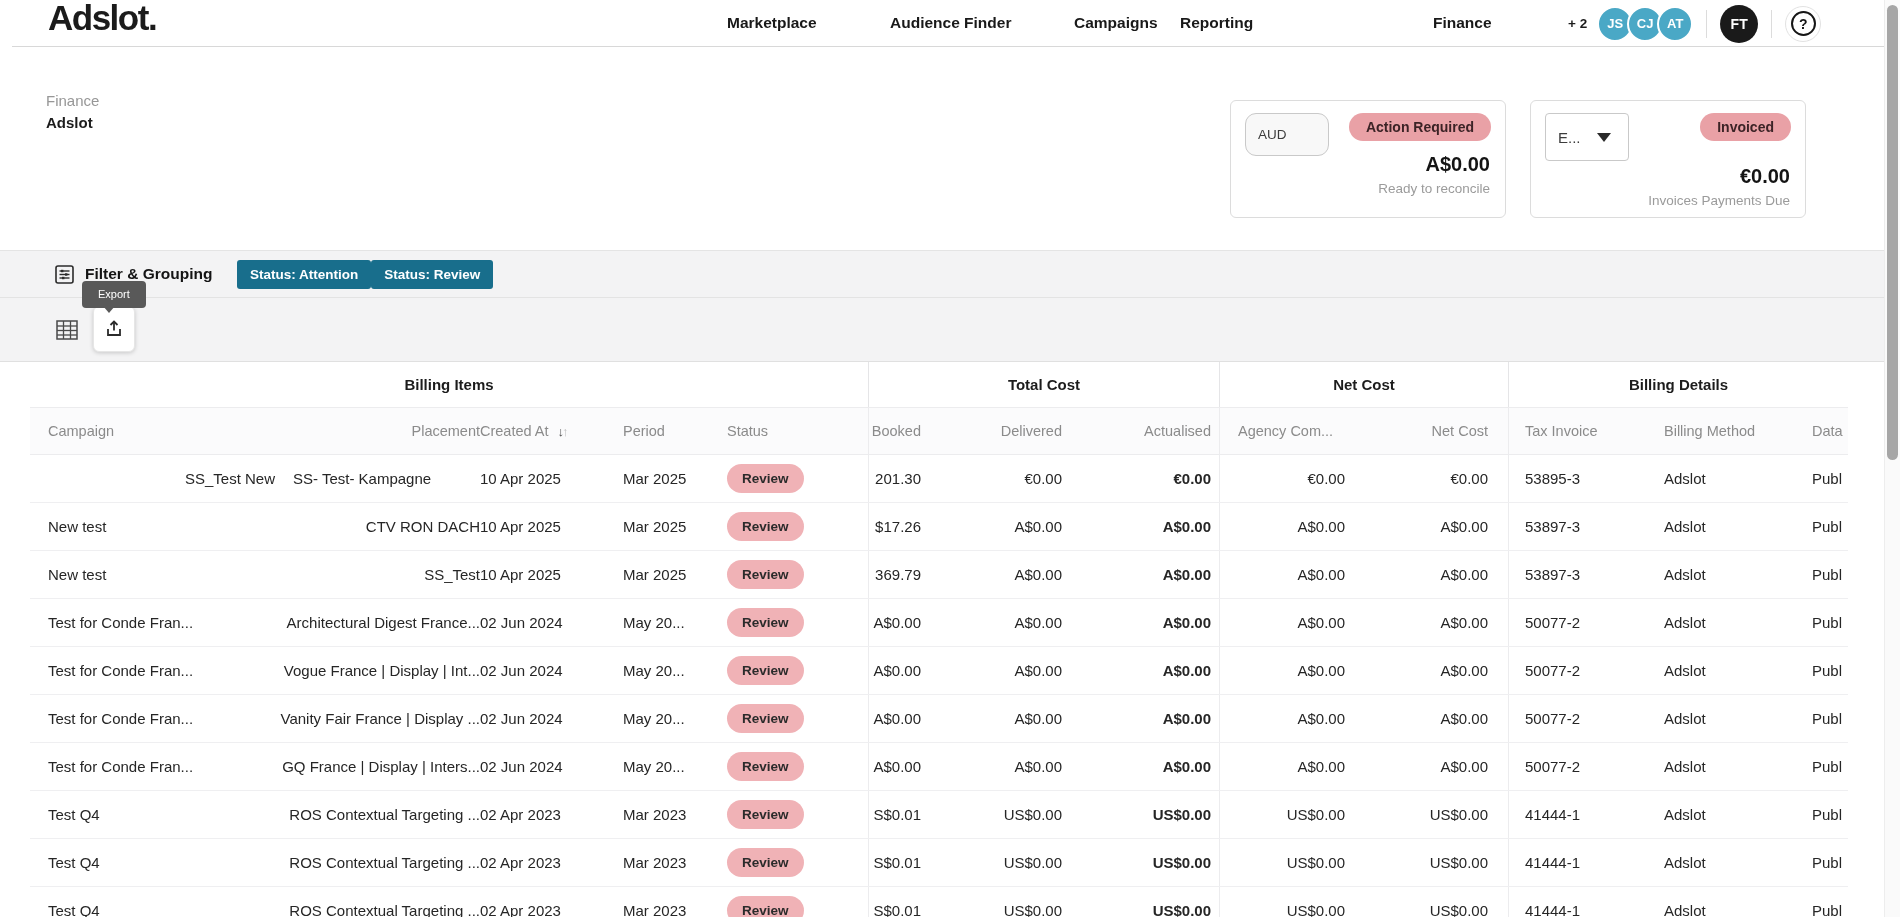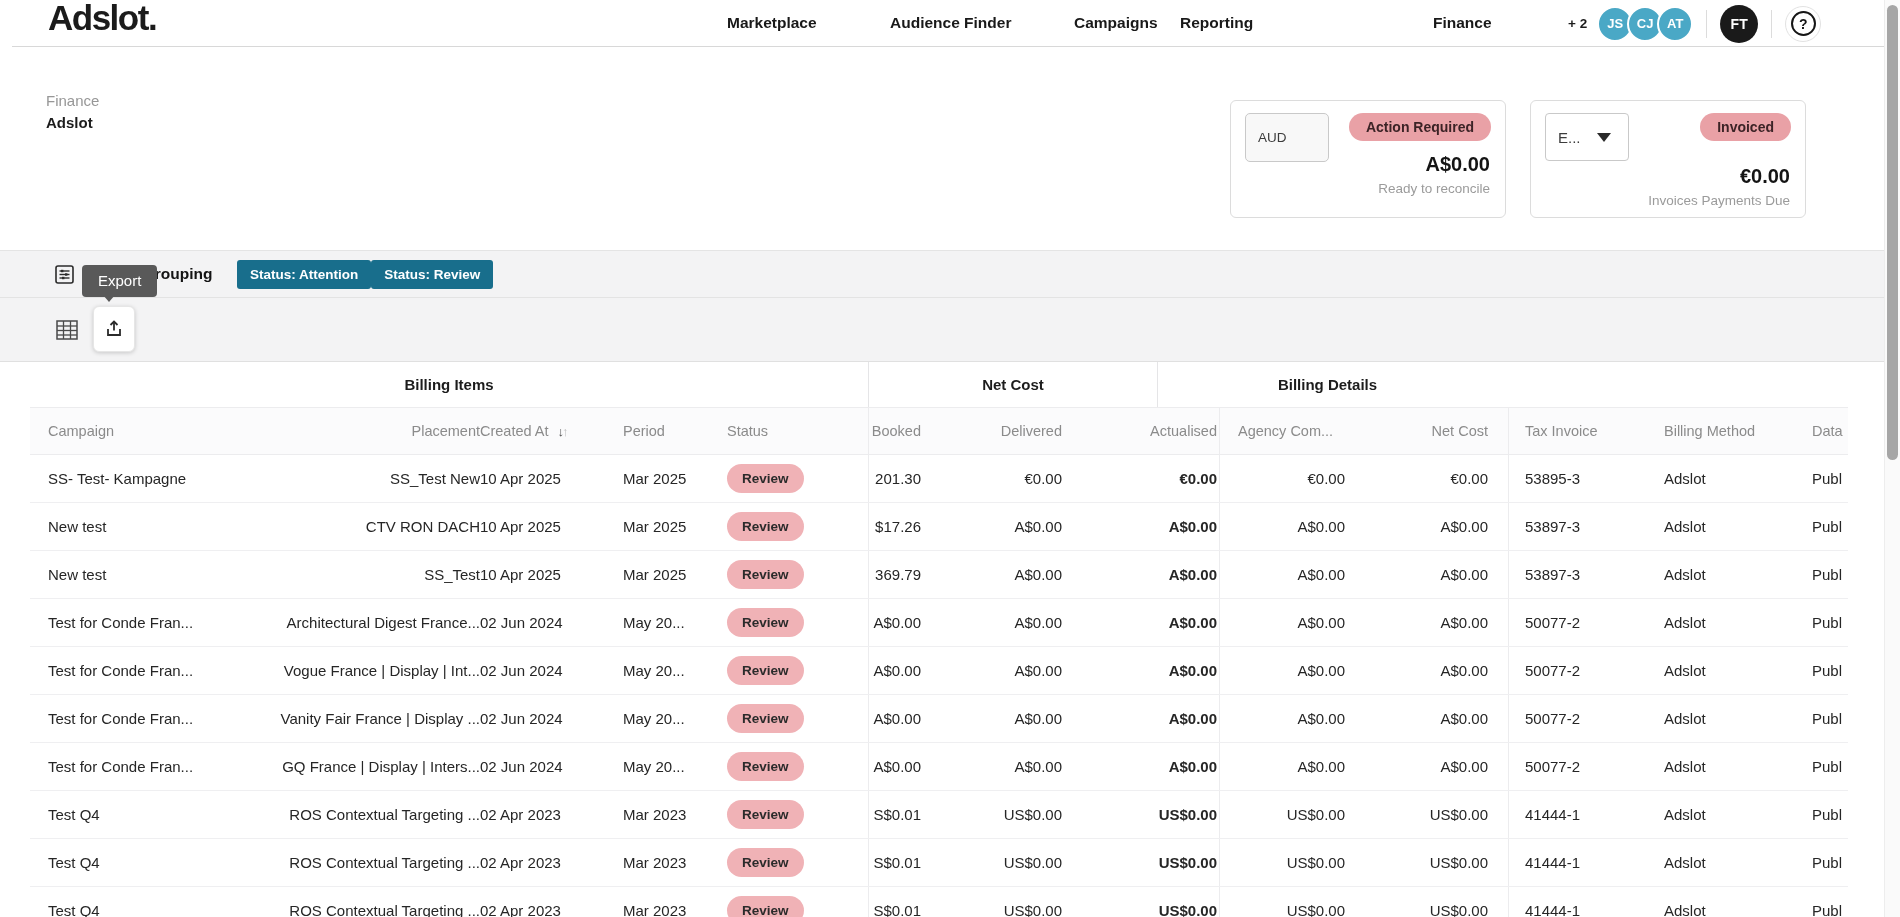--- a/index.html
+++ b/index.html
@@ -28,22 +28,22 @@
 
   
   .crumb { position:absolute; left:46px; top:92px; }
   .crumb .sec { font-size:15px; color:#979797; }
   .crumb .pg { font-size:15px; font-weight:700; color:#1c1c1c; margin-top:5px; }
 
   
   .card { position:absolute; top:100px; width:276px; height:118px; background:#fff;
     border:1px solid #dcdcdc; border-radius:6px; }
   .card.c1 { left:1230px; } .card.c2 { left:1530px; }
-  .curbox { position:absolute; left:14px; top:12px; height:49px; min-width:84px; background:#f8f8f8;
-    border:1px solid #c9c9c9; border-radius:5px; display:flex; align-items:center; padding:0 12px;
+  .curbox { position:absolute; left:14px; top:12px; height:43px; min-width:84px; background:#f8f8f8;
+    border:1px solid #c9c9c9; border-radius:11px; display:flex; align-items:center; padding:0 12px;
     font-size:13.5px; color:#3c3c3c; }
   .curbox.dd { background:#fff; height:48px; border-radius:4px; cursor:pointer; gap:16px; font-size:15px; }
   .ddarrow { width:0; height:0; border-left:7px solid transparent; border-right:7px solid transparent;
     border-top:9px solid #2a2a2a; }
   .cardbadge { position:absolute; right:14px; top:12px; background:var(--badge-salmon); color:#3c2326;
     font-size:14px; font-weight:700; padding:6px 17px; border-radius:17px; }
   .cardamt { position:absolute; right:15px; font-size:20px; font-weight:700; color:#141414; }
   .cardcap { position:absolute; right:15px; font-size:13.5px; color:#9b9b9b; }
   .c1 .cardamt { top:52px; } .c1 .cardcap { top:80px; }
   .c2 .cardamt { top:64px; } .c2 .cardcap { top:92px; }
@@ -55,21 +55,21 @@
   .fg { position:absolute; left:55px; top:0; height:46px; display:flex; align-items:center; gap:11px; cursor:pointer; }
   .fg-label { font-size:15.5px; font-weight:700; color:#141414; }
   .chips { position:absolute; left:237px; top:0; height:46px; display:flex; align-items:center; }
   .chip { background:var(--accent-teal); color:#fff; font-size:13.5px; font-weight:700;
     padding:7px 13px; border-radius:3px; cursor:pointer; white-space:nowrap; }
   .gridbtn { position:absolute; left:52px; top:62px; width:30px; height:34px; display:flex;
     align-items:center; justify-content:center; cursor:pointer; }
   .exportbtn { position:absolute; left:93px; top:55px; width:42px; height:46px; background:#fff;
     border:1px solid #e6e6e6; border-radius:6px; box-shadow:0 1px 4px rgba(0,0,0,.18);
     display:flex; align-items:center; justify-content:center; cursor:pointer; }
-  .tooltip { position:absolute; left:82px; top:14px; background:#595959; color:#fff; font-size:15px;
+  .tooltip { position:absolute; left:82px; top:30px; background:#595959; color:#fff; font-size:11px;
     padding:7px 16px 8px; border-radius:4px; z-index:6; }
   .tooltip::after { content:""; position:absolute; left:21px; bottom:-11px; border:6px solid transparent;
     border-top:7px solid #595959; }
 
   
   .tablewrap { position:absolute; left:30px; top:362px; width:1818px; height:555px; overflow:hidden; background:#fff; }
   .grouprow { display:flex; height:46px; border-bottom:1px solid #ececee; }
   .gcell { display:flex; align-items:center; justify-content:center; font-size:15px; font-weight:700;
     color:#1c1c1c; border-right:1px solid #e5e5e7; }
   .gcell:last-child { border-right:none; }
@@ -78,21 +78,21 @@
   .hcell { display:flex; align-items:center; font-size:14.5px; color:#8b8b8b; cursor:pointer; }
   .row { display:flex; height:48px; border-bottom:1px solid #efeff1; background:#fff; }
   .cell { display:flex; align-items:center; font-size:15px; color:#262626; white-space:nowrap; }
   .al-right { justify-content:flex-end; }
   .clip { overflow:hidden; }
   .clip .t, .clip .hl { white-space:nowrap; }
   .bold .t { font-weight:700; }
   .gb { border-right:1px solid #ececee; }
   .c0{width:205px; padding-left:18px;} .c1w{width:245px;justify-content:flex-end;} .c2w{width:143px;} .c3w{width:104px;}
   .c4w{width:142px;} .c5w{width:52px; padding-left:10px;} .c6w{width:141px;}
-  .c7w{width:158px; padding-right:2px;} .c8w{width:140px; padding-left:18px; padding-right:15px;}
+  .c7w{width:158px; padding-right:8px;} .c8w{width:140px; padding-left:18px; padding-right:15px;}
   .c9w{width:149px; padding-right:20px;} .c10w{width:141px; padding-left:16px;}
   .c11w{width:150px; padding-left:14px;} .c12w{width:48px; padding-left:12px;}
   .pill { background:var(--badge-pink); color:#2b2b2b; font-size:13.5px; font-weight:700;
     padding:7px 15px; border-radius:17px; }
   .sorticon { margin-left:9px; font-size:13px; letter-spacing:-2px; }
   .sorticon .dn { color:#4e4e4e; } .sorticon .up { color:#bdbdbd; }
 
   
   .sbar { position:absolute; right:0; top:0; width:16px; height:917px; background:#fafafa;
     border-left:1px solid #ededed; z-index:9; }
@@ -185,20 +185,21 @@
       <path d="M5 11 v6 h12 v-6" fill="none" stroke="#2b2b2b" stroke-width="1.8"></path>
       <line x1="11" y1="3.5" x2="11" y2="12.5" stroke="#2b2b2b" stroke-width="1.8"></line>
       <path d="M7.5 7 L11 3.5 L14.5 7" fill="none" stroke="#2b2b2b" stroke-width="1.8"></path>
     </svg>
   </div>
 </div>
 
 <div class="tablewrap">
   <div class="grouprow">
     <div class="gcell g0">Billing Items</div>
+    <div class="gcell g1">Total Cost</div>
     <div class="gcell g2">Net Cost</div>
     <div class="gcell g3">Billing Details</div>
   </div>
   <div class="headrow">
       <div class="hcell c0">
         <span class="hl">Campaign</span>
       </div>
       <div class="hcell c1w">
         <span class="hl">Placement</span>
       </div>
@@ -232,25 +233,25 @@
       </div>
       <div class="hcell c11w">
         <span class="hl">Billing Method</span>
       </div>
       <div class="hcell c12w">
         <span class="hl">Data</span>
       </div>
     </div>
   <div>
       <div class="row">
+        <div class="cell c1w">
+          <span class="t">SS_Test New</span>
+        </div>
         <div class="cell c0">
           <span class="t">SS- Test- Kampagne</span>
-        </div>
-        <div class="cell c1w">
-          <span class="t">SS_Test New</span>
         </div>
         <div class="cell c2w">
           <span class="t">10 Apr 2025</span>
         </div>
         <div class="cell c3w">
           <span class="t">Mar 2025</span>
         </div>
         <div class="cell c4w gb">
           <span class="pill">Review</span>
         </div>

